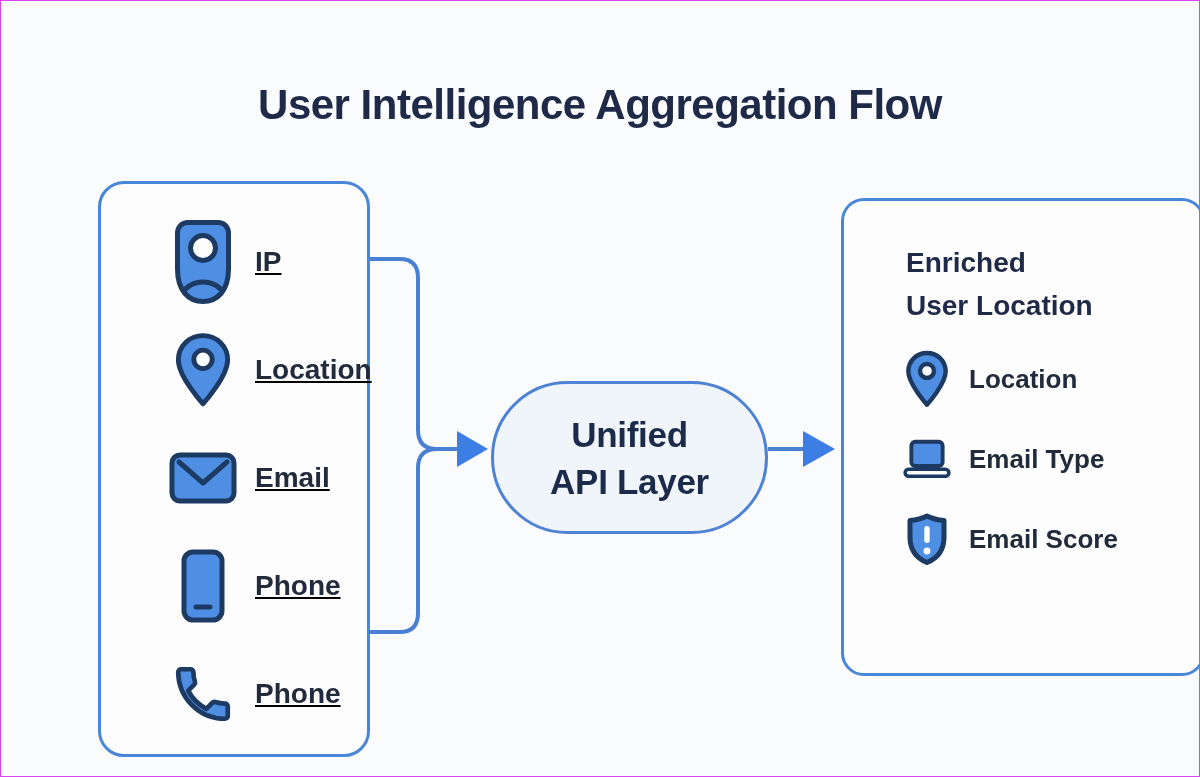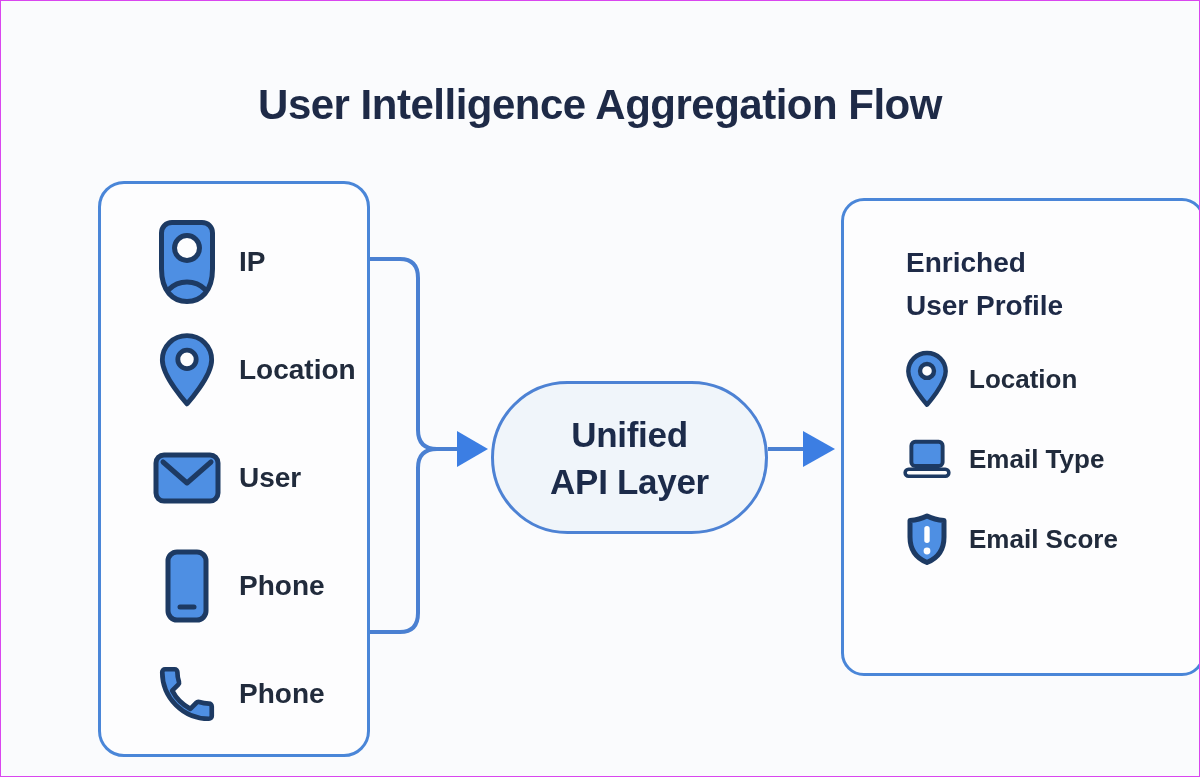--- a/index.html
+++ b/index.html
@@ -41,21 +41,22 @@
     left:97px;top:180px;
     width:272px;height:576px;
     border-radius:26px;
     display:flex;flex-direction:column;
     padding-top:32px;
     gap:16px;
   }
   .src-row{
     display:flex;align-items:center;
     height:92px;
-    padding-left:40px;
+    padding-left:56px;
+    text-decoration:underline;
   }
   .icon-cell{
     width:92px;
     display:flex;align-items:center;justify-content:center;
     flex:none;
   }
   .src-label{
     margin-left:6px;
     font-size:28px;
     font-weight:600;
@@ -159,21 +160,21 @@
       <span class="src-label">Location</span>
     </div>
 
     <div class="src-row">
       <span class="icon-cell">
         <svg width="68" height="52" viewBox="0 0 68 52">
           <rect x="3" y="3" width="62" height="46" rx="8" fill="#4e8fe3" stroke="#1d3a63" stroke-width="5"></rect>
           <path d="M10,10 L34,31 L58,10" fill="none" stroke="#1d3a63" stroke-width="5" stroke-linecap="round" stroke-linejoin="round"></path>
         </svg>
       </span>
-      <span class="src-label">User</span>
+      <span class="src-label">Email</span>
     </div>
 
     <div class="src-row">
       <span class="icon-cell">
         <svg width="46" height="76" viewBox="0 0 46 76">
           <rect x="4" y="4" width="38" height="68" rx="9" fill="#4e8fe3" stroke="#1d3a63" stroke-width="5"></rect>
           <line x1="16" y1="59" x2="30" y2="59" stroke="#1d3a63" stroke-width="5" stroke-linecap="round"></line>
         </svg>
       </span>
       <span class="src-label">Phone</span>
@@ -192,21 +193,21 @@
 
   <div class="api-pill">
     <div class="api-line">Unified</div>
     <div class="api-line">API Layer</div>
   </div>
 
   <div class="box profile-box">
 
     <div class="profile-title">
       <div>Enriched</div>
-      <div>User Profile</div>
+      <div>User Location</div>
     </div>
 
     <div class="profile-items">
 
       <div class="profile-row">
         <span class="profile-icon-cell">
           <svg width="44" height="58" viewBox="0 0 60 78">
             <path d="M30,3.5 C15.6,3.5 4.5,14.6 4.5,28.6 C4.5,46 30,74 30,74 C30,74 55.5,46 55.5,28.6 C55.5,14.6 44.4,3.5 30,3.5 Z" fill="#4e8fe3" stroke="#1d3a63" stroke-width="6" stroke-linejoin="round"></path>
             <circle cx="30" cy="28" r="9.5" fill="#fdfdfe" stroke="#1d3a63" stroke-width="6"></circle>
           </svg>

